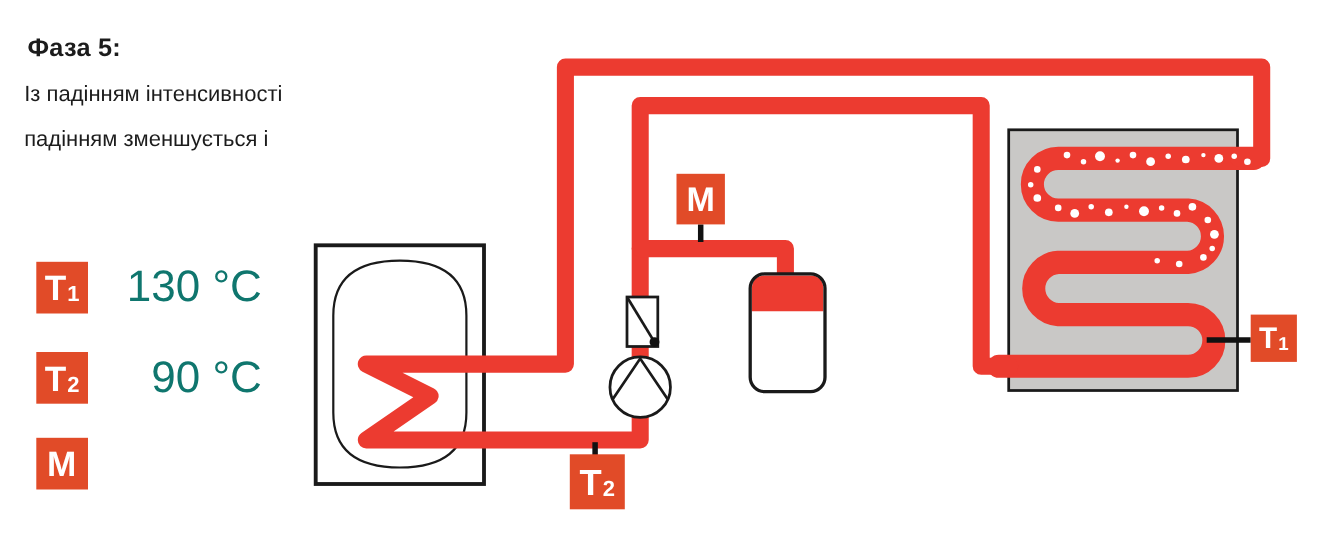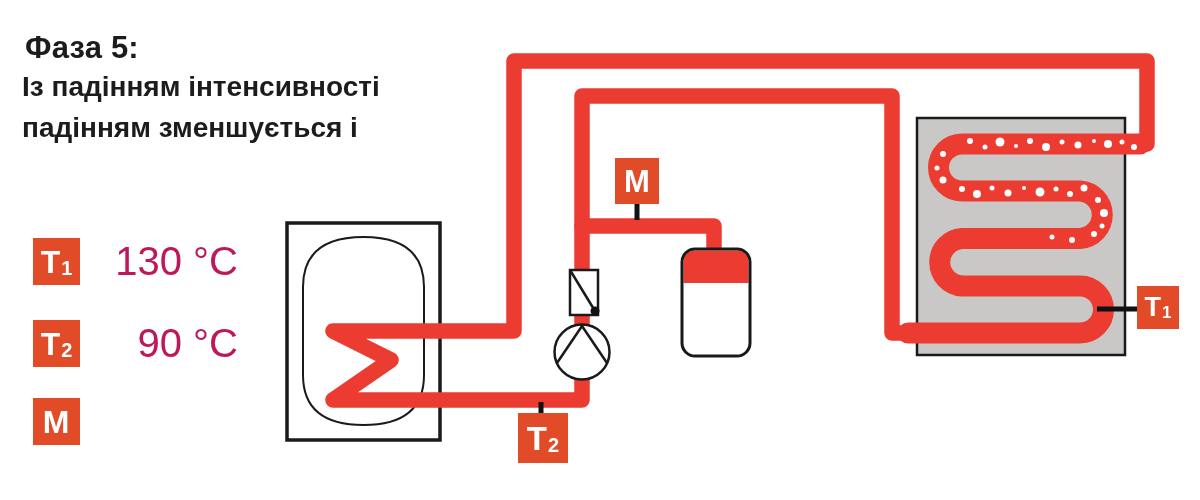--- a/index.html
+++ b/index.html
@@ -13,40 +13,40 @@
   html,body{margin:0;padding:0;}
   body{
     width:1200px;height:500px;background:#ffffff;position:relative;overflow:hidden;
     font-family:"Liberation Sans","DejaVu Sans",sans-serif;color:var(--text-black);
   }
   .stage{position:absolute;inset:0;}
   svg.diagram{position:absolute;left:0;top:0;}
 
   .phase-title{
     position:absolute;left:25px;top:30px;
-    font-size:31px;font-weight:700;color:var(--text-black);letter-spacing:0.2px;
+    font-size:23px;font-weight:700;color:var(--text-black);letter-spacing:0.2px;
   }
   .phase-desc{
     position:absolute;left:22px;top:66px;width:470px;
-    font-size:28px;line-height:41px;color:var(--text-black);font-weight:bold;
+    font-size:20px;line-height:41px;color:var(--text-black);
   }
 
   .badge{
     position:absolute;background:var(--badge-red);color:#fff;
     display:flex;align-items:center;justify-content:center;
     font-weight:700;line-height:1;user-select:none;
   }
   .badge .sub{transform:translateY(7px);margin-left:1px;}
 
   .legend-row{position:absolute;left:33px;display:flex;align-items:center;}
   .legend-row .badge{position:relative;width:47px;height:47px;font-size:32px;flex:0 0 auto;}
   .legend-row .badge .sub{font-size:20px;transform:translateY(6px);}
   .legend-value{
     display:inline-block;width:158px;text-align:right;
-    font-size:40px;color:#be185d;white-space:nowrap;
+    font-size:40px;color:#0f766e;white-space:nowrap;
   }
 
   .badge-m-diagram{left:615px;top:158px;width:44px;height:46px;font-size:31px;}
   .badge-t2-diagram{left:518px;top:413px;width:50px;height:50px;font-size:33px;}
   .badge-t2-diagram .sub{font-size:20px;}
   .badge-t1-diagram{left:1137px;top:286px;width:42px;height:43px;font-size:27px;}
   .badge-t1-diagram .sub{font-size:17px;transform:translateY(5px);}
 
   .pipe{stroke:var(--pipe-red);fill:none;stroke-linejoin:round;stroke-linecap:round;}
   .pipe-main{stroke-width:15.5px;}

